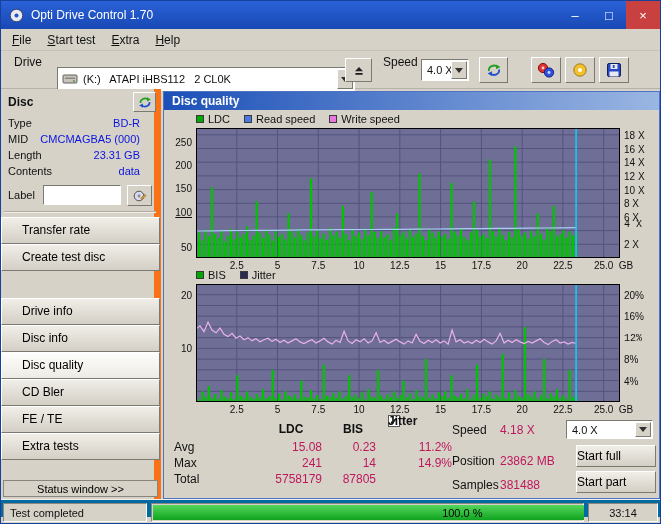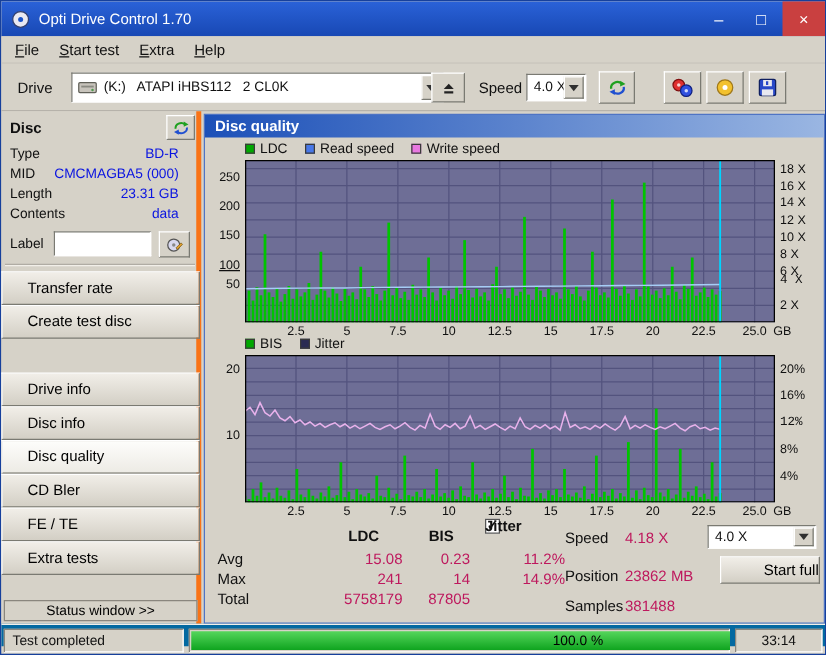--- a/index.html
+++ b/index.html
@@ -15,32 +15,32 @@
   .win-ctrl{position:absolute;top:0;height:28px;width:34px;display:flex;align-items:center;
     justify-content:center;color:#fff;font-size:13px;cursor:default}
   .ctrl-min{right:68px}.ctrl-max{right:34px}.ctrl-close{right:0;background:#c94040}
   
   .menubar{position:absolute;top:28px;left:0;width:100%;height:22px;background:#d6d2c8;
     display:flex;align-items:center;padding-left:3px;border-bottom:1px solid #c6c2ba}
   .menu-item{padding:2px 8px}
   
   .toolbar{position:absolute;top:50px;left:0;width:100%;height:38px;background:#d6d2c8;
     border-bottom:1px solid #b6b2aa}
-  .tb-label{position:absolute;top:12px}
+  .tb-label{position:absolute;top:4px}
   .combo{position:absolute;background:#fff;border:1px solid;border-color:#7a7a72 #fff #fff #7a7a72;
     display:flex;align-items:center;overflow:hidden}
   .combo .ctext{padding-left:5px;white-space:pre;font-size:11px}
   .arrowbtn{position:absolute;right:1px;top:1px;bottom:1px;width:16px;background:#d6d2c8;
     border:1px solid;border-color:#fff #7a7a72 #7a7a72 #fff;display:flex;align-items:center;justify-content:center}
   .tri{width:0;height:0;border-left:4px solid transparent;border-right:4px solid transparent;border-top:5px solid #303030}
   .tbtn{position:absolute;background:#d6d2c8;border:1px solid;border-color:#fff #7a7a72 #7a7a72 #fff;
     display:flex;align-items:center;justify-content:center}
   
   .sidebar{position:absolute;left:0;top:88px;width:160px;height:410px;background:#d6d2c8;
-    border-right:4px solid #f97316}
+    border-right:7px solid #f97316}
   .disc-hdr-text{position:absolute;left:7px;top:6px;font-weight:bold}
   .disc-refresh{left:132px;top:3px;width:23px;height:20px}
   .info-row{position:absolute;left:0;width:100%;height:15px;font-size:11px}
   .info-row .il{position:absolute;left:7px}
   .info-row .iv{position:absolute;right:14px;color:#0a14e0}
   .ir0{top:28px}.ir1{top:44px}.ir2{top:60px}.ir3{top:76px}
   .label-cap{position:absolute;left:7px;top:100px;font-size:11px}
   .label-input{position:absolute;left:42px;top:96px;width:78px;height:20px;background:#fff;
     border:1px solid;border-color:#7a7a72 #fff #fff #7a7a72;font-size:11px;padding:0 3px;
     font-family:"Liberation Sans",sans-serif}
@@ -83,21 +83,21 @@
   .rl{left:10px}
   .c1{left:96px;width:62px;text-align:right}
   .c2{left:166px;width:46px;text-align:right}
   .c3{left:224px;width:64px;text-align:right}
   .r-avg{top:22px}.r-max{top:38px}.r-total{top:54px}
   .st-speed-l{left:288px;top:5px}.st-speed-v{left:336px;top:5px}
   .st-pos-l{left:288px;top:36px}.st-pos-v{left:336px;top:36px}
   .st-smp-l{left:288px;top:60px}.st-smp-v{left:336px;top:60px}
   .speed-combo2{left:402px;top:2px;width:87px;height:19px}
   .push{position:absolute;left:412px;width:80px;height:22px;background:linear-gradient(180deg,#f1eee8,#d3cfc5);
-    border:1px solid;border-color:#fff #7a7a72 #7a7a72 #fff;font-size:12px;text-align:right;line-height:20px}
+    border:1px solid;border-color:#fff #7a7a72 #7a7a72 #fff;font-size:12px;text-align:left;line-height:20px}
   .push-full{top:27px}.push-part{top:53px}
   
   .statusbar{position:absolute;left:0;top:498px;width:100%;height:18px;background:#0369a1;border-top:1px solid #f2efe9}
   .sb{position:absolute;top:3px;height:19px;border:1px solid;border-color:#8a867e #fff #fff #8a867e;font-size:11px;background:#d6d2c8}
   .sb-status{left:2px;width:144px;padding:3px 6px}
   .sb-progress{left:150px;width:433px}
   .progress-fill{position:absolute;left:1px;top:1px;bottom:1px;background:linear-gradient(180deg,#55d65c,#0fa41f)}
   .progress-text{position:absolute;left:72%;top:3px;transform:translateX(-50%);color:#000}
   .sb-time{left:587px;width:70px;text-align:center;padding-top:3px}
 </style>
@@ -121,21 +121,21 @@
 
   <div class="menubar">
     <span class="menu-item"><u>F</u>ile</span>
     <span class="menu-item"><u>S</u>tart test</span>
     <span class="menu-item"><u>E</u>xtra</span>
     <span class="menu-item"><u>H</u>elp</span>
   </div>
 
   <div class="toolbar">
     <span class="tb-label" style="left:13px">Drive</span>
-    <div class="combo" style="left:56px;top:7px;width:298px;height:24px">
+    <div class="combo" style="left:56px;top:16px;width:298px;height:24px">
       <span style="margin-left:4px;display:flex">
         <svg width="16" height="12">
             <rect x="1" y="2" width="14" height="8" rx="1" fill="#c8c4bc" stroke="#606058"></rect>
             <rect x="3" y="4.5" width="10" height="1.5" fill="#8a8a82"></rect>
             <circle cx="12" cy="8" r="1" fill="#4e9a4e"></circle>
           </svg>
       </span>
       <span class="ctext">(K:)   ATAPI iHBS112   2 CL0K</span>
       <span class="arrowbtn">
           <span class="tri"></span>
@@ -253,21 +253,21 @@
           <span class="sw" style="background: rgb(232, 120, 224);"></span>
           <span>Write speed</span>
         </span>
       </div>
     <div class="chart chart0">
       <div class="gutterL">
           <span style="top: 8.92857px;">250</span>
           <span style="top: 32.1429px;">200</span>
           <span style="top: 55.3571px;">150</span>
           <span style="top: 78.5714px; text-decoration: underline;">100</span>
-          <span style="top: 94px; margin-left: 12px;">50</span>
+          <span style="top: 114px; margin-left: 12px;">50</span>
         </div>
       <svg width="424" height="130">
           <rect x="0" y="0" width="424" height="130" fill="#6e6e96"></rect>
           <line x1="40.8" y1="0" x2="40.8" y2="130" stroke="#53537e" stroke-width="1"></line>
           <line x1="81.5" y1="0" x2="81.5" y2="130" stroke="#53537e" stroke-width="1"></line>
           <line x1="122.3" y1="0" x2="122.3" y2="130" stroke="#53537e" stroke-width="1"></line>
           <line x1="163.1" y1="0" x2="163.1" y2="130" stroke="#53537e" stroke-width="1"></line>
           <line x1="203.8" y1="0" x2="203.8" y2="130" stroke="#53537e" stroke-width="1"></line>
           <line x1="244.6" y1="0" x2="244.6" y2="130" stroke="#53537e" stroke-width="1"></line>
           <line x1="285.4" y1="0" x2="285.4" y2="130" stroke="#53537e" stroke-width="1"></line>
@@ -647,20 +647,21 @@
       <span class="st-smp-l">Samples</span>
       <span class="st-smp-v v">381488</span>
 
       <div class="combo speed-combo2">
         <span class="ctext">4.0 X</span>
         <span class="arrowbtn">
             <span class="tri"></span>
           </span>
       </div>
       <button class="push push-full">Start full</button>
+      <button class="push push-part">Start part</button>
     </div>
   </div>
 
   <div class="statusbar">
     <div class="sb sb-status">Test completed</div>
     <div class="sb sb-progress">
       <div class="progress-fill" id="progress-fill" style="width: 100%;"></div>
       <span class="progress-text">100.0 %</span>
     </div>
     <div class="sb sb-time">33:14</div>

